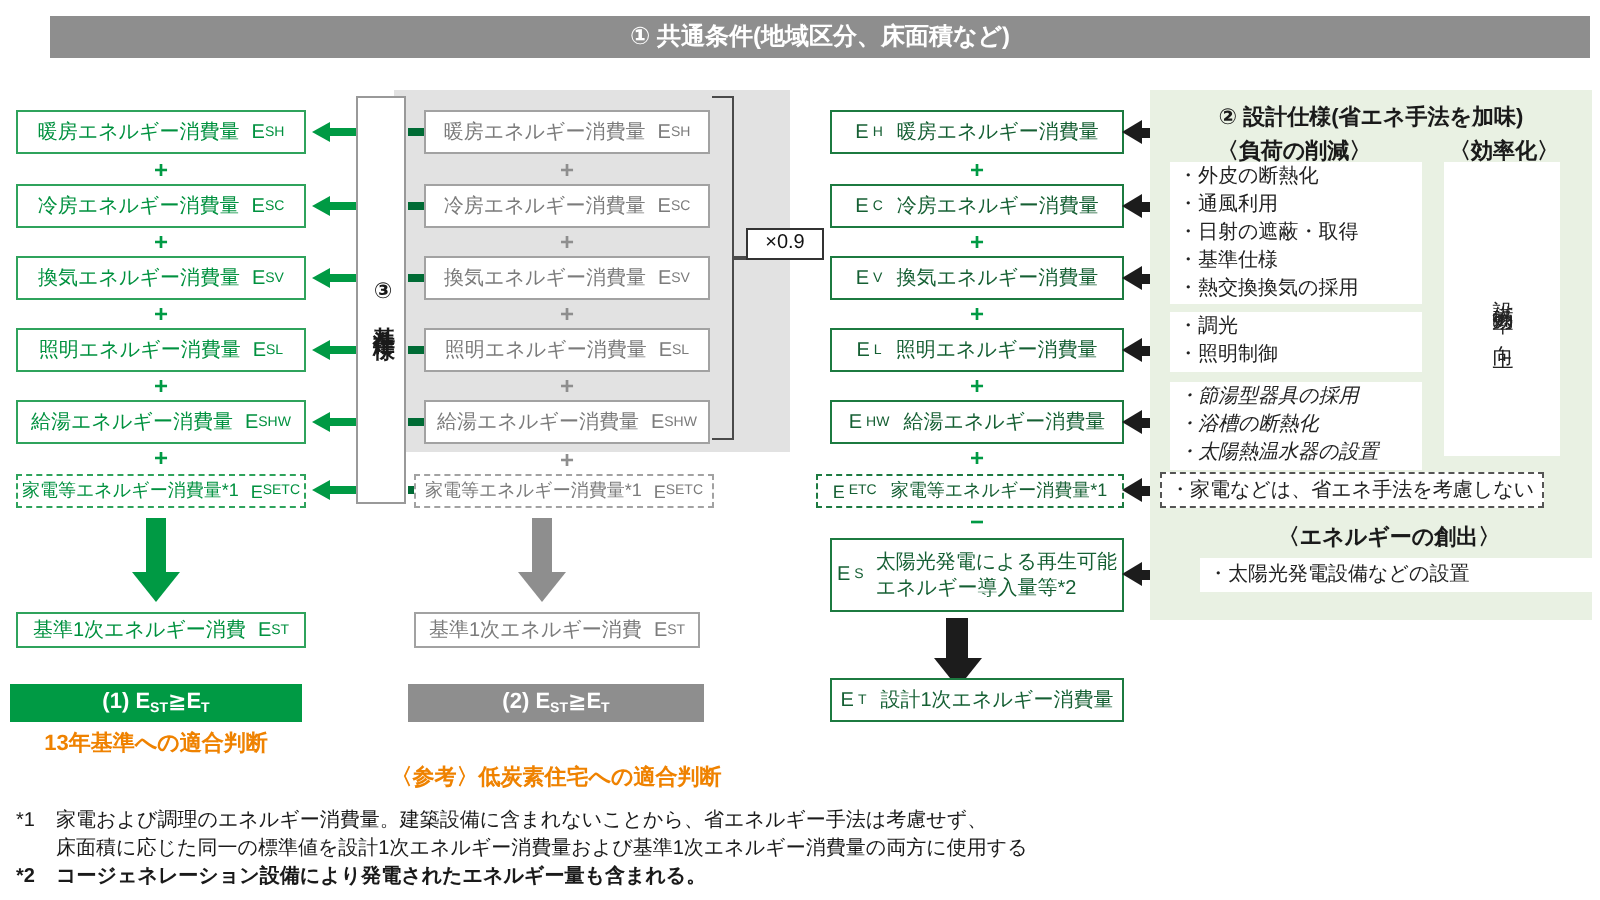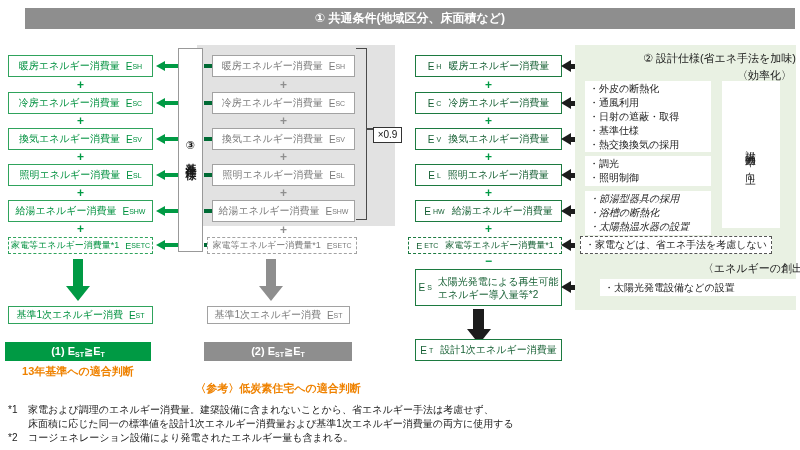--- a/index.html
+++ b/index.html
@@ -16,21 +16,21 @@
   .symr{margin-right:2px;}
   .lblr{margin-left:7px;}
   .plus{text-align:center;font-size:12px;font-weight:bold;line-height:13px;}
   .pg{color:#009a44;} .pgy{color:#8e8e8e;}
   .titlebar{background:#8e8e8e;color:#fff;font-weight:bold;font-size:12px;text-align:center;line-height:21px;}
   .vbox{background:#fff;border:1px solid #999;display:flex;align-items:center;justify-content:center;}
   .vtext{writing-mode:vertical-rl;text-orientation:mixed;letter-spacing:2px;}
   .panelgray{background:#e2e2e2;}
   .panelgreen{background:#e9f1e3;}
   .wbox{background:#fff;font-size:10px;line-height:14px;padding:1px 4px;color:#222;}
-  .hdr{font-weight:normal;font-size:11px;text-align:right;color:#1a1a1a;}
+  .hdr{font-weight:bold;font-size:11px;text-align:center;color:#1a1a1a;}
   .bar{color:#fff;font-weight:bold;font-size:11px;text-align:center;line-height:19px;white-space:nowrap;}
   .barG{background:#009a44;} .barGy{background:#8e8e8e;}
   .cap{color:#ef8200;font-weight:bold;font-size:11px;text-align:center;white-space:nowrap;}
   .triL{width:0;height:0;border-top:5px solid transparent;border-bottom:5px solid transparent;border-right:9px solid #009a44;}
   .triR{width:0;height:0;border-top:5px solid transparent;border-bottom:5px solid transparent;border-left:9px solid #006b35;}
   .triLB{width:0;height:0;border-top:6px solid transparent;border-bottom:6px solid transparent;border-right:10px solid #1c1c1c;}
   .triD{width:0;height:0;border-left:12px solid transparent;border-right:12px solid transparent;border-top:15px solid;}
   .tdG{border-top-color:#009a44;} .tdGy{border-top-color:#8e8e8e;} .tdB{border-top-color:#1c1c1c;}
   .stG{background:#009a44;} .stDG{background:#006b35;} .stB{background:#1c1c1c;}
   .bracket{border:1.5px solid #4a4a4a;border-left:none;}
@@ -144,21 +144,21 @@
     </div>
   <div class="abs plus pgy" style="left:212px;top:224px;width:143px;">+</div>
   <div class="abs box gy dashedb" style="left:207px;top:237px;width:150px;height:17px;">
       <span>家電等エネルギー消費量*1</span>
       <span class="sym">E</span>
       <span class="sub">SETC</span>
     </div>
 
   <div class="abs bracket" style="left:356px;top:48px;width:11px;height:172px;"></div>
   <div class="abs" style="left:367px;top:128px;width:6px;height:2px;background:#4a4a4a;"></div>
-  <div class="abs mult" style="left:373px;top:127px;width:29px;height:16px;">×0.9</div>
+  <div class="abs mult" style="left:373px;top:114px;width:39px;height:16px;">×0.9</div>
 
   <div class="abs stG" style="left:73px;top:259px;width:10px;height:28px;"></div>
   <div class="abs triD tdG" style="left:66px;top:286px;"></div>
   <div class="abs" style="left:266px;top:259px;width:10px;height:28px;background:#8e8e8e;"></div>
   <div class="abs triD tdGy" style="left:259px;top:286px;"></div>
 
   <div class="abs box g resbox" style="left:8px;top:306px;width:145px;height:18px;">
       <span>基準1次エネルギー消費</span>
       <span class="sym">E</span>
       <span class="sub">ST</span>
@@ -236,20 +236,21 @@
     <div class="abs stB" style="left:571px;top:173px;width:11px;height:5px;"></div>
   <div class="abs triLB" style="left:561px;top:205px;"></div>
     <div class="abs stB" style="left:571px;top:209px;width:11px;height:5px;"></div>
   <div class="abs triLB" style="left:561px;top:239px;"></div>
     <div class="abs stB" style="left:571px;top:243px;width:11px;height:5px;"></div>
   <div class="abs triLB" style="left:561px;top:281px;"></div>
     <div class="abs stB" style="left:571px;top:285px;width:11px;height:5px;"></div>
 
   <div class="abs panelgreen" style="left:575px;top:45px;width:221px;height:265px;"></div>
   <div class="abs hdr" style="left:575px;top:51px;width:221px;">② 設計仕様(省エネ手法を加味)</div>
+  <div class="abs hdr" style="left:580px;top:68px;width:134px;">〈負荷の削減〉</div>
   <div class="abs hdr" style="left:712px;top:68px;width:80px;">〈効率化〉</div>
 
   <div class="abs wbox" style="left:585px;top:81px;width:126px;height:71px;">
     <div>・外皮の断熱化</div>
     <div>・通風利用</div>
     <div>・日射の遮蔽・取得</div>
     <div>・基準仕様</div>
     <div>・熱交換換気の採用</div>
   </div>
   <div class="abs wbox" style="left:585px;top:156px;width:126px;height:30px;">
@@ -265,15 +266,15 @@
   <div class="abs" style="left:722px;top:81px;width:58px;height:147px;background:#fff;display:flex;align-items:center;justify-content:center;">
     <span class="vtext" style="font-size:10.5px;color:#222;">設備効率の向上</span>
   </div>
 
   <div class="abs" style="left:580px;top:236px;width:192px;height:18px;background:#fff;border:1px dashed #555;font-size:10px;display:flex;align-items:center;justify-content:center;white-space:nowrap;">・家電などは、省エネ手法を考慮しない</div>
   <div class="abs hdr" style="left:575px;top:261px;width:239px;">〈エネルギーの創出〉</div>
   <div class="abs wbox" style="left:600px;top:279px;width:250px;height:17px;line-height:15px;">・太陽光発電設備などの設置</div>
 
   <div class="abs fn" style="left:8px;top:403px;"><span class="fnm">*1</span><span>家電および調理のエネルギー消費量。建築設備に含まれないことから、省エネルギー手法は考慮せず、</span></div>
   <div class="abs fn" style="left:8px;top:417px;"><span class="fnm"></span><span>床面積に応じた同一の標準値を設計1次エネルギー消費量および基準1次エネルギー消費量の両方に使用する</span></div>
-  <div class="abs fn" style="left:8px;top:431px;"><span class="fnm">*2</span><span>コージェネレーション設備により発電されたエネルギー量も含まれる。</span></div>
+  <div class="abs fn" style="left:8px;top:431px;font-weight:bold;"><span class="fnm">*2</span><span>コージェネレーション設備により発電されたエネルギー量も含まれる。</span></div>
 
 </div>
 
 </body></html>

